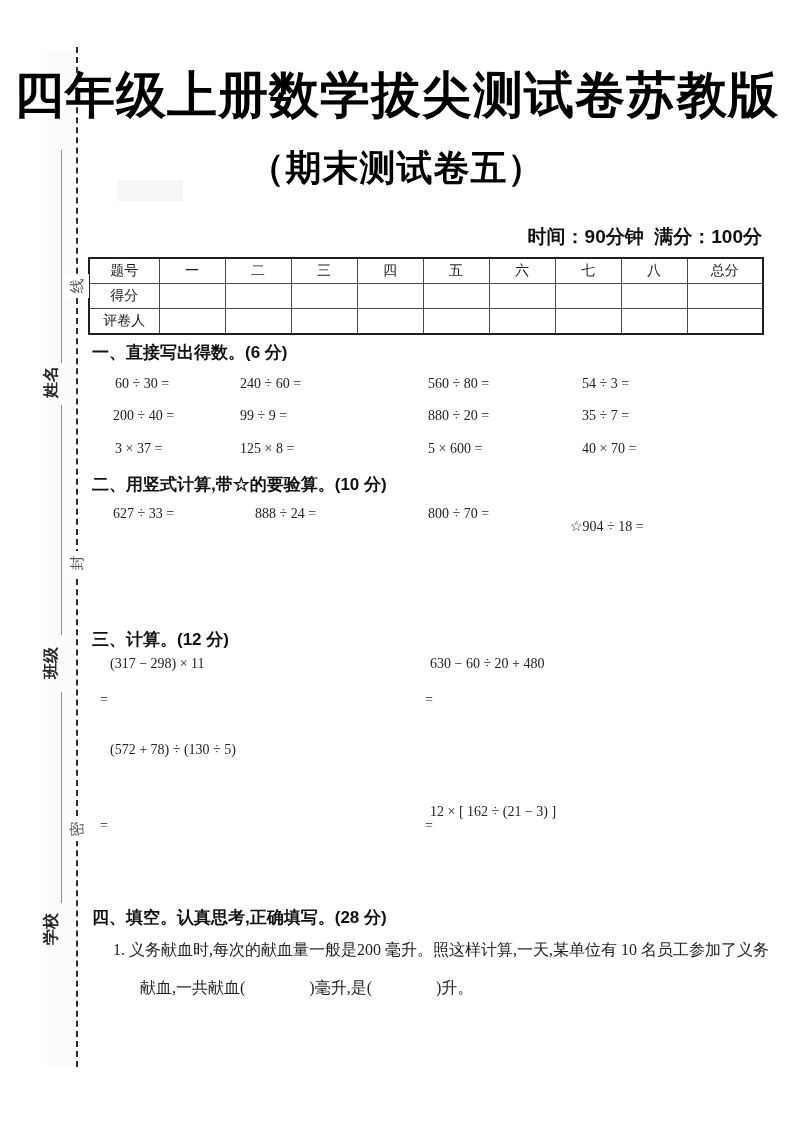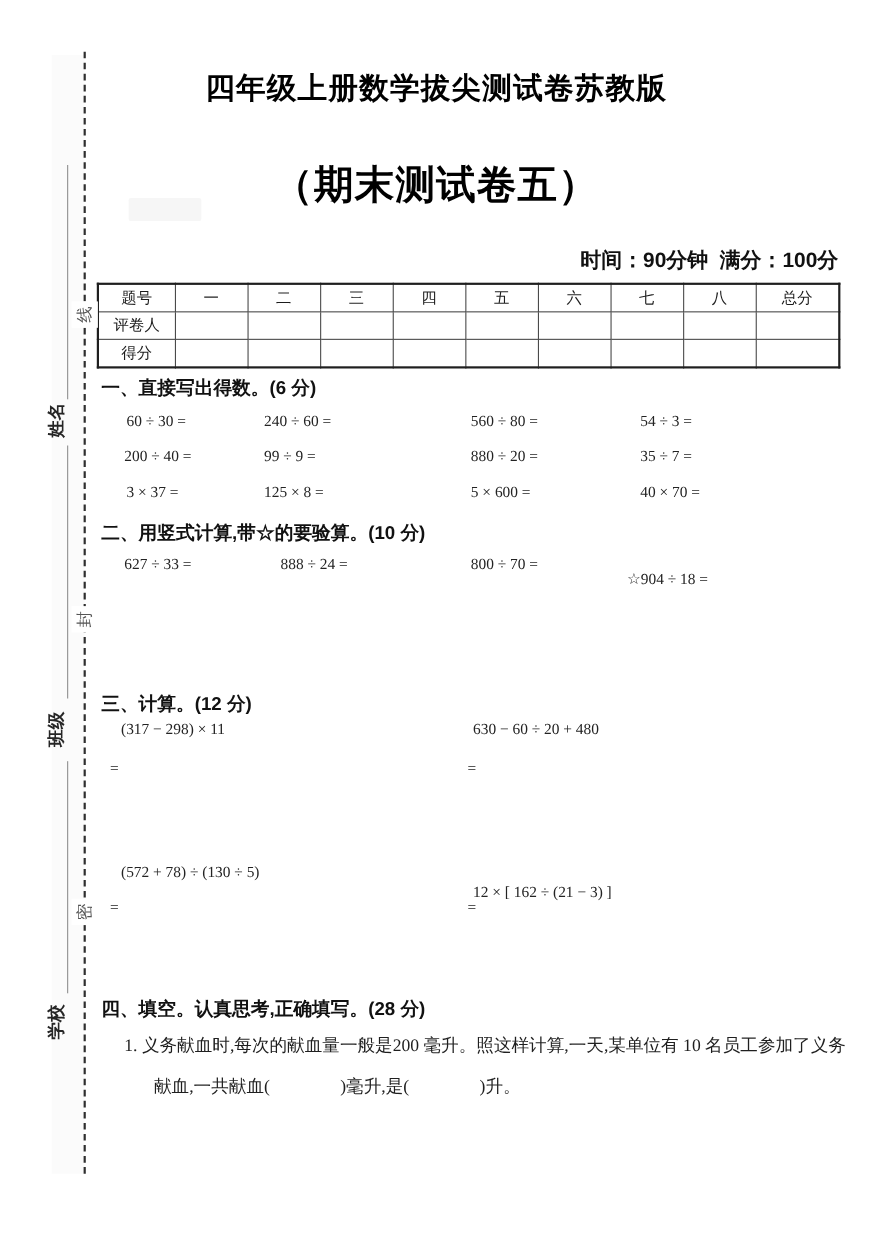--- a/index.html
+++ b/index.html
@@ -22,21 +22,21 @@
   .side-label {
     left:31px; width:40px; height:40px; z-index:2;
     display:flex; align-items:center; justify-content:center;
     transform:rotate(-90deg); font-size:16px; font-weight:600; color:#262626;
     white-space:nowrap;
   }
 
   
   .doc-title {
     left:0; right:0; top:62px; text-align:center;
-    font-size:27px; font-weight:900; color:#000; letter-spacing:1px; white-space:nowrap;
+    font-size:50px; font-weight:900; color:#000; letter-spacing:1px; white-space:nowrap;
   }
   .doc-subtitle {
     left:0; right:0; top:144px; text-align:center;
     font-size:36px; font-weight:900; color:#000; letter-spacing:1px; white-space:nowrap;
   }
   .watermark { left:117px; top:180px; width:66px; height:21px; background:#f6f6f6; border-radius:2px; }
   .doc-meta { right:31px; top:224px; font-size:19px; font-weight:600; color:#111; white-space:pre; }
 
   
   .score-table {
@@ -98,33 +98,33 @@
       <td>二</td>
       <td>三</td>
       <td>四</td>
       <td>五</td>
       <td>六</td>
       <td>七</td>
       <td>八</td>
       <td>总分</td>
     </tr>
     <tr>
-      <td>评卷人</td>
+      <td>得分</td>
       <td></td>
           <td></td>
       <td></td>
           <td></td>
       <td></td>
           <td></td>
       <td></td>
           <td></td>
       <td></td>
     </tr>
     <tr>
-      <td>得分</td>
+      <td>评卷人</td>
       <td></td>
           <td></td>
       <td></td>
           <td></td>
       <td></td>
           <td></td>
       <td></td>
           <td></td>
       <td></td>
     </tr>
@@ -149,21 +149,21 @@
   <span class="abs math" style="left:113px; top:506px;">627 ÷ 33 =</span>
   <span class="abs math" style="left:255px; top:506px;">888 ÷ 24 =</span>
   <span class="abs math" style="left:428px; top:506px;">800 ÷ 70 =</span>
   <span class="abs math" style="left:570px; top:518px;">☆904 ÷ 18 =</span>
 
   <div class="abs sec-head" style="left:92px; top:628px;">三、计算。(12 分)</div>
   <span class="abs math" style="left:110px; top:656px;">(317 − 298) × 11</span>
   <span class="abs math" style="left:430px; top:656px;">630 − 60 ÷ 20 + 480</span>
   <span class="abs math" style="left:100px; top:692px;">=</span>
   <span class="abs math" style="left:425px; top:692px;">=</span>
-  <span class="abs math" style="left:110px; top:786px;">(572 + 78) ÷ (130 ÷ 5)</span>
+  <span class="abs math" style="left:110px; top:742px;">(572 + 78) ÷ (130 ÷ 5)</span>
   <span class="abs math" style="left:430px; top:782px;margin-top:22px;">12 × [ 162 ÷ (21 − 3) ]</span>
   <span class="abs math" style="left:100px; top:818px;">=</span>
   <span class="abs math" style="left:425px; top:818px;">=</span>
 
   <div class="abs sec-head" style="left:92px; top:906px;">四、填空。认真思考,正确填写。(28 分)</div>
   <span class="abs body-text" style="left:113px; top:940px;">1. 义务献血时,每次的献血量一般是200 毫升。照这样计算,一天,某单位有 10 名员工参加了义务</span>
   <span class="abs body-text" style="left:140px; top:978px;">献血,一共献血(　　　　)毫升,是(　　　　)升。</span>
 
 </div>
 

